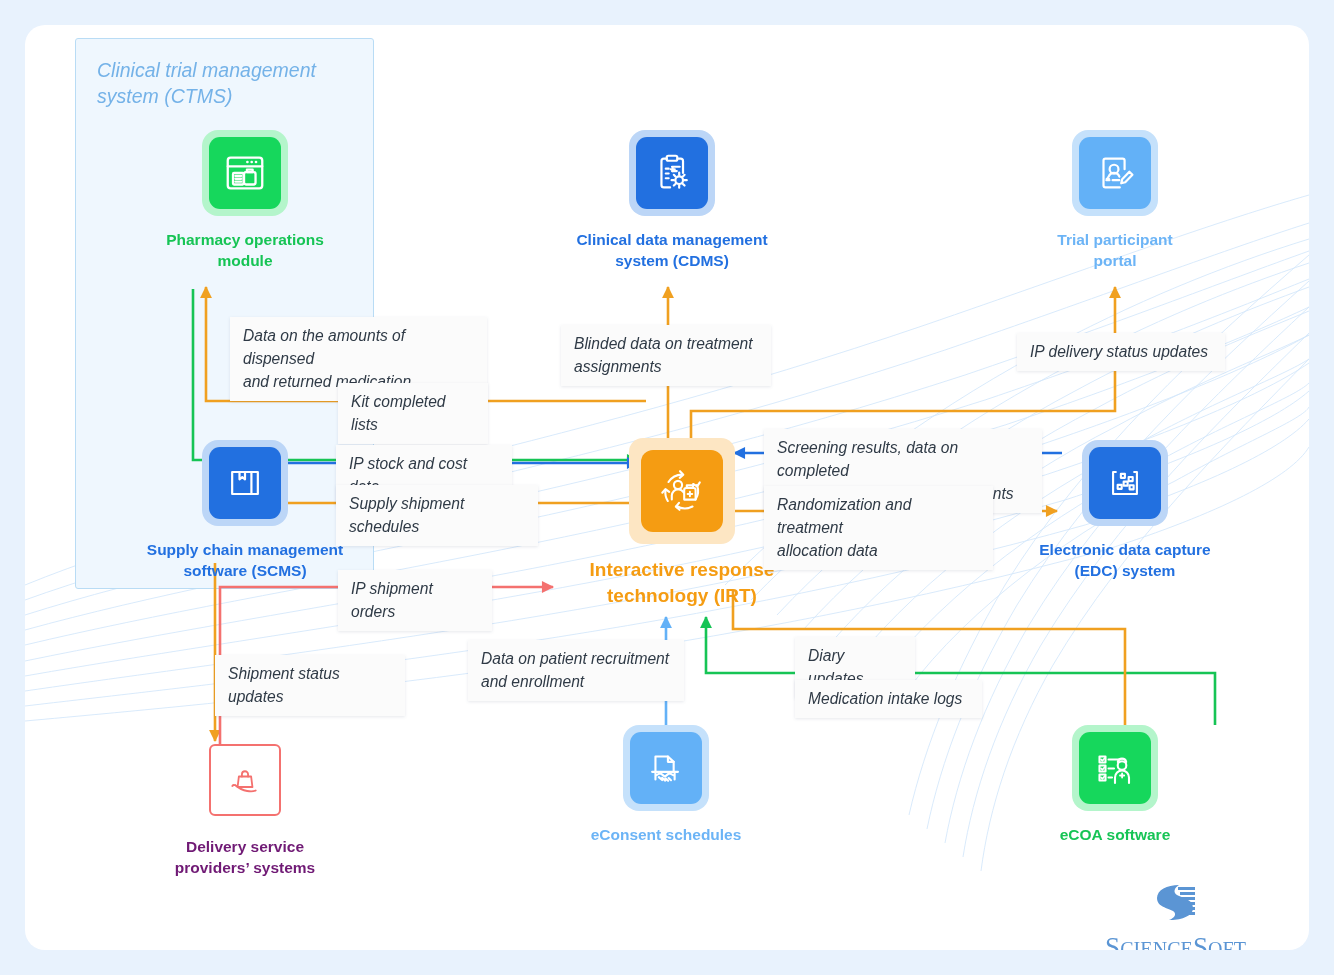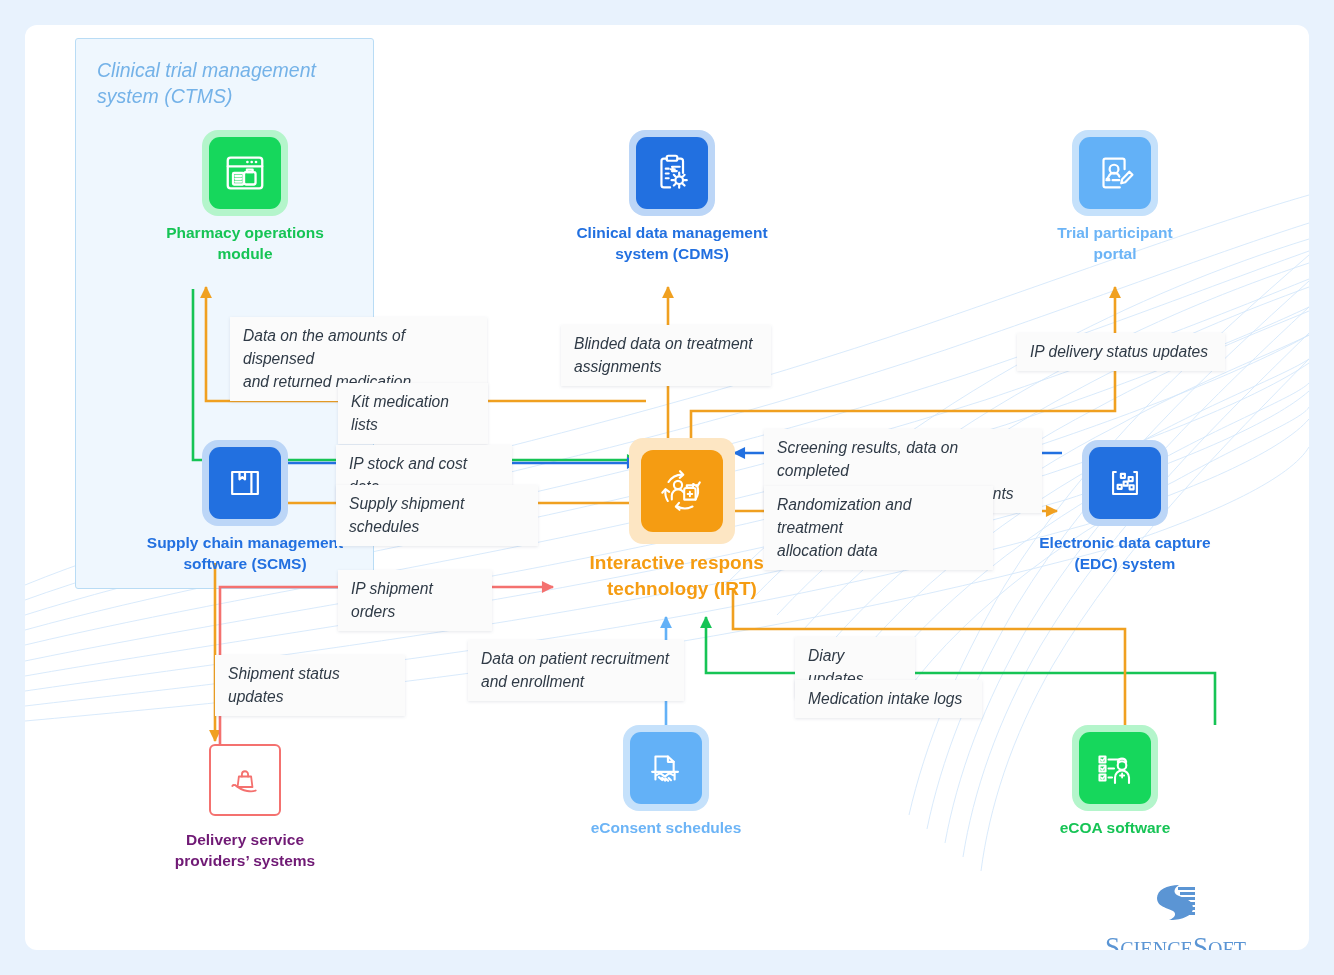--- a/index.html
+++ b/index.html
@@ -11,21 +11,21 @@
   }
   #stage{
     position:relative;
     width:1334px;height:975px;
   }
   #canvas{
     position:absolute;
     left:25px;top:25px;
     width:1284px;height:925px;
     background:#ffffff;
-    border-radius:12px;
+    border-radius:20px;
     overflow:hidden;
   }
   svg.layer{position:absolute;left:0;top:0;width:1284px;height:925px;pointer-events:none;}
 
   
   .group-box{
     position:absolute;
     border:1px solid #b9dcf5;
     background:#eff7fe;
     border-radius:3px;
@@ -46,21 +46,21 @@
     padding:7px;
     border-radius:16px;
   }
   .tile{
     width:72px;height:72px;
     border-radius:11px;
     display:flex;align-items:center;justify-content:center;
   }
   .tile svg{display:block;}
   .node-label{
-    margin-top:6px;
+    margin-top:13px;
     font-weight:bold;
     font-size:15.5px;
     line-height:21px;
     white-space:pre-line;
   }
 
   .t-green{background:#16d75c;}
   .w-green{background:#b4f5cb;}
   .l-green{color:#16c455;}
 
@@ -358,21 +358,21 @@
         </span>
       </span>
       <div class="node-label l-green">eCOA software</div>
     </div>
 
     <div class="elabel" style="left:205px;top:292px;width:257px;">Data on the amounts of dispensed
 and returned medication</div>
     <div class="elabel" style="left:992px;top:308px;width:208px;">IP delivery status updates</div>
     <div class="elabel" style="left:536px;top:300px;width:210px;">Blinded data on treatment
 assignments</div>
-    <div class="elabel" style="left:313px;top:358px;width:150px;">Kit medication lists</div>
+    <div class="elabel" style="left:313px;top:358px;width:150px;">Kit completed lists</div>
     <div class="elabel" style="left:311px;top:420px;width:176px;">IP stock and cost data</div>
     <div class="elabel" style="left:739px;top:404px;width:278px;">Screening results, data on completed
 visits and medication assignments</div>
     <div class="elabel" style="left:311px;top:460px;width:202px;">Supply shipment schedules</div>
     <div class="elabel" style="left:739px;top:461px;width:229px;">Randomization and treatment
 allocation data</div>
     <div class="elabel" style="left:313px;top:545px;width:154px;">IP shipment orders</div>
     <div class="elabel" style="left:190px;top:630px;width:190px;">Shipment status updates</div>
     <div class="elabel" style="left:770px;top:612px;width:120px;">Diary updates</div>
     <div class="elabel" style="left:443px;top:615px;width:216px;">Data on patient recruitment

